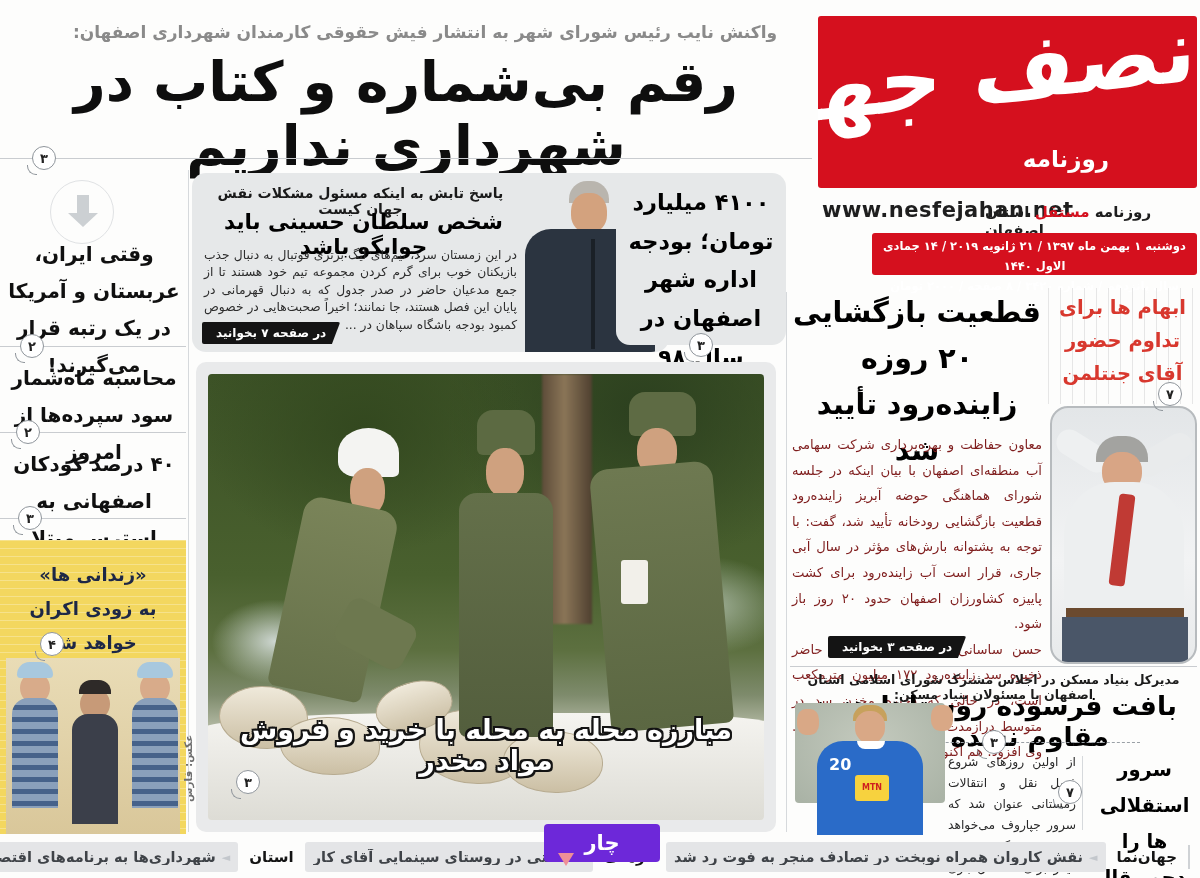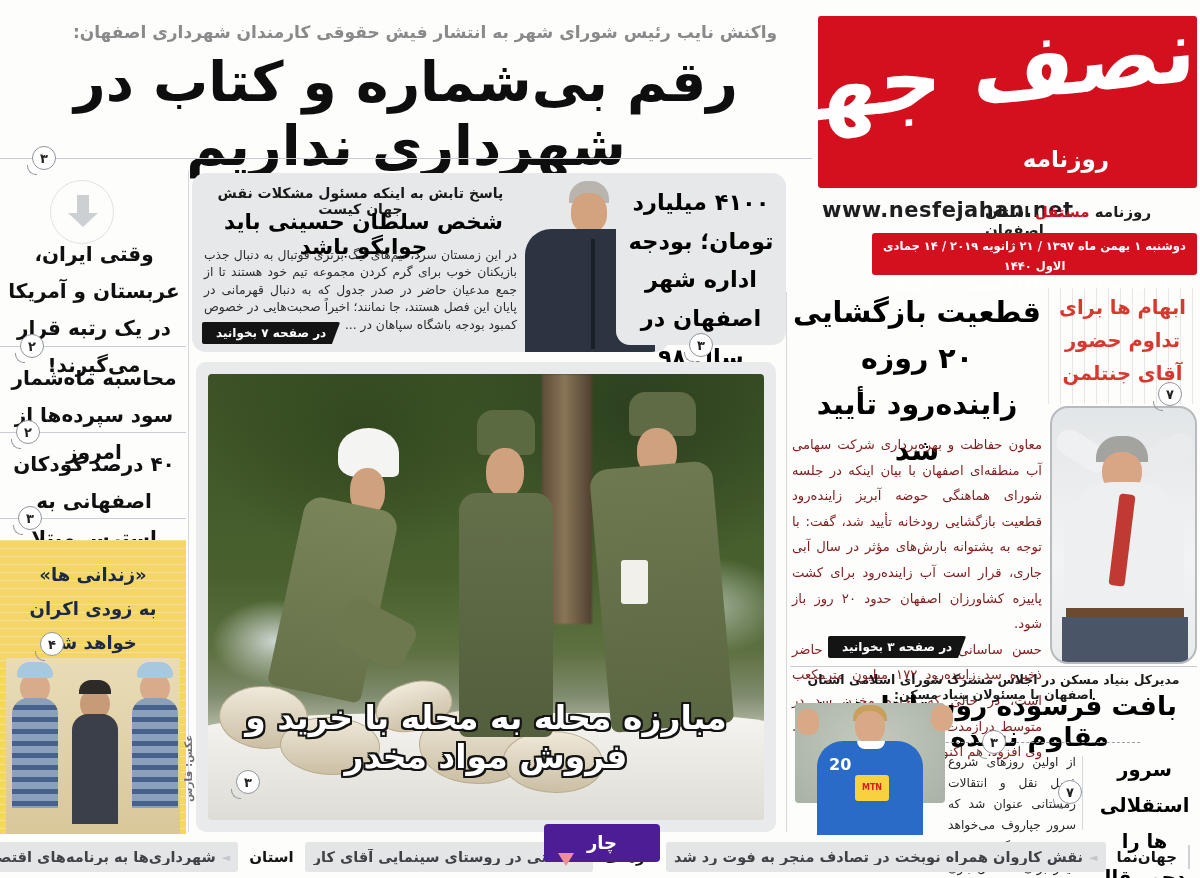--- a/index.html
+++ b/index.html
@@ -86,21 +86,21 @@
   .trunk { position:absolute; left:60%; top:0; width:9%; height:56%; filter:blur(1px);
            background:linear-gradient(90deg,#5d4c39,#8a7557 45%,#4f4030); }
   .ph-table { position:absolute; left:-2%; right:-2%; bottom:0; height:24%; background:linear-gradient(180deg,#f5f4f0,#dddcd5); border-radius:40% 30% 0 0/18px 12px 0 0; }
   .bag { position:absolute; background:linear-gradient(180deg,#efe9da,#cbbfa4); border:1px solid #b7ab90; border-radius:48% 52% 46% 54%; }
   .officer { position:absolute; }
   .off-cap { position:absolute; border-radius:16px 16px 6px 6px; }
   .off-face { position:absolute; background:#cfa17f; border-radius:46%; }
   .off-torso { position:absolute; border-radius:18px 18px 8px 8px; }
   .photo-kicker { position:absolute; left:0; right:0; bottom:102px; text-align:center; font-size:15px; font-weight:bold; color:#3a3a30;
                   text-shadow:0 0 3px #fff, 0 0 6px #fff; }
-  .photo-caption { position:absolute; left:0; right:0; bottom:44px; text-align:center; font-size:33px; font-weight:900; color:#fff;
+  .photo-caption { position:absolute; left:0; right:0; bottom:44px; text-align:center; font-size:27px; font-weight:900; color:#fff;
                    text-shadow:-2px 0 #141414, 2px 0 #141414, 0 -2px #141414, 0 2px #141414, -2px -2px #141414, 2px 2px #141414, -2px 2px #141414, 2px -2px #141414; }
   .photo-num { position:absolute; left:28px; bottom:26px; }
   .credit { left:182px; top:735px; height:80px; writing-mode:vertical-rl; transform:rotate(180deg);
             font-size:10.5px; color:#6f6f6f; font-weight:bold; letter-spacing:1px; }
 
   
   .river-headline { left:792px; top:290px; width:250px; text-align:center; font-size:28.5px; font-weight:900; color:#000; line-height:1.62; }
   .river-body { left:792px; top:432px; width:250px; font-size:13.2px; color:#7f1d1d; text-align:justify; line-height:1.94; }
   .river-tag { left:800px; top:636px;margin-left:28px; }
 
@@ -144,22 +144,22 @@
               color:#cf1f1f; font-size:8px; font-weight:900; text-align:center; line-height:26px; direction:ltr; }
 
   
   .bottombar { left:0; top:840px; width:1200px; height:34px; display:flex; align-items:center; padding:0 10px; gap:4px; }
   .bb-corner { width:10px; height:24px; }
   .bb-corner.r { border-top:2px solid #cfd2d5; border-left:2px solid #cfd2d5; }
   .bb-label { font-size:15px; font-weight:900; color:#141414; padding:0 7px; white-space:nowrap; }
   .bb-strip { background:#e4e5e7; border-radius:3px; height:30px; display:flex; align-items:center; padding:0 8px; }
   .bb-arrow { color:#c3c7cc; font-size:11px; margin-left:6px; }
   .bb-head { flex:1; text-align:center; font-size:14.5px; font-weight:bold; color:#3f4348; white-space:nowrap; overflow:hidden; }
-  .badge { left:544px; top:824px; width:116px; height:38px; background:#4c1d95; border-radius:4px; z-index:8;
-           color:#fff; font-size:18px; font-weight:900; text-align:center; line-height:38px; letter-spacing:10px; }
+  .badge { left:544px; top:824px; width:116px; height:38px; background:#6d28d9; border-radius:4px; z-index:8;
+           color:#fff; font-size:21px; font-weight:900; text-align:center; line-height:38px; letter-spacing:10px; }
   .badge::after { content:""; position:absolute; left:14px; bottom:-12px; border:8px solid transparent; border-top:13px solid #ee8f97; }
 </style>
 </head>
 <body>
 
 <div id="page">
 
   <div class="abs top-kicker">واکنش نایب رئیس شورای شهر به انتشار فیش حقوقی کارمندان شهرداری اصفهان:</div>
   <div class="abs top-headline">رقم بی‌شماره و کتاب در شهرداری نداریم</div>
   <div class="abs hrule" style="left:0; top:158px; width:812px;"></div>

